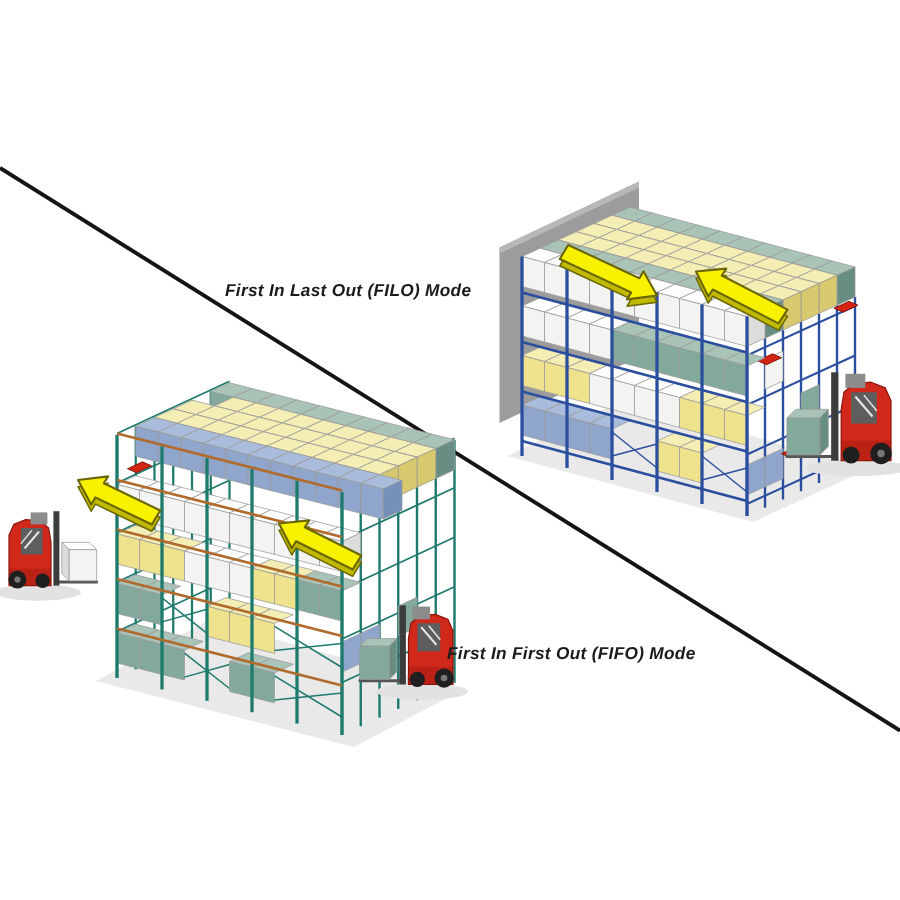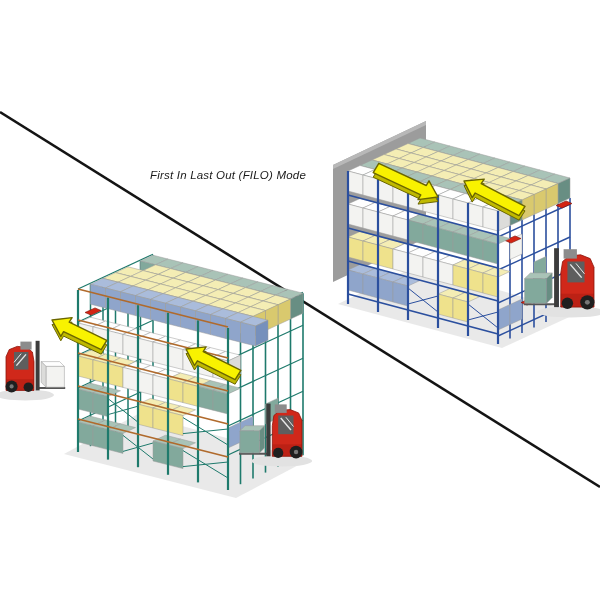--- a/index.html
+++ b/index.html
@@ -1,21 +1,21 @@
 <!DOCTYPE html>
 <html><head>
 <meta charset="utf-8">
 <title>diagram</title>
 <style>
   html,body{margin:0;padding:0;background:#ffffff;}
   .canvas{position:relative;width:600px;height:600px;background:#ffffff;overflow:hidden;
           font-family:"Liberation Sans",sans-serif;}
   svg{position:absolute;left:0;top:0;}
-  .mode-label{position:absolute;font-style:italic;font-weight:normal;font-size:11.5px;
-              color:#1a1a1a;white-space:nowrap;letter-spacing:0.2px;}
+  .mode-label{position:absolute;font-style:italic;font-weight:bold;font-size:11.5px;
+              color:#1a1a1a;white-space:nowrap;letter-spacing:0.2px;margin-top:19px;}
   #lab-filo{left:150px;top:169px;}
   #lab-fifo{left:298px;top:411px;}
 </style>
 </head>
 <body>
 
 <div class="canvas">
   <svg width="600" height="600" viewBox="0 0 600 600">
     <line id="divider" x1="0" y1="112" x2="600" y2="487" stroke="#141414" stroke-width="2.6"></line>
 
@@ -515,13 +515,14 @@
           <line x1="285.85" y1="417.2" x2="293.5" y2="426.55" stroke="#E8E8E8" stroke-width="1"></line>
           <polygon points="272.3,444.4 302.0,444.4 302.0,456.3 272.3,456.3" fill="#8E140A" stroke="none" stroke-width="0.6" stroke-linejoin="round" opacity="0.3"></polygon>
           <circle cx="278.2" cy="452.9" r="5.1" fill="#1F1F1F"></circle>
           <circle cx="296.05" cy="452.05" r="6.375" fill="#1F1F1F"></circle>
           <circle cx="296.05" cy="452.05" r="2.21" fill="#777777"></circle>
         </g>
     </g>
   </svg>
 
   <div class="mode-label" id="lab-filo">First In Last Out (FILO) Mode</div>
+  <div class="mode-label" id="lab-fifo">First In First Out (FIFO) Mode</div>
 </div>
 
 </body></html>

